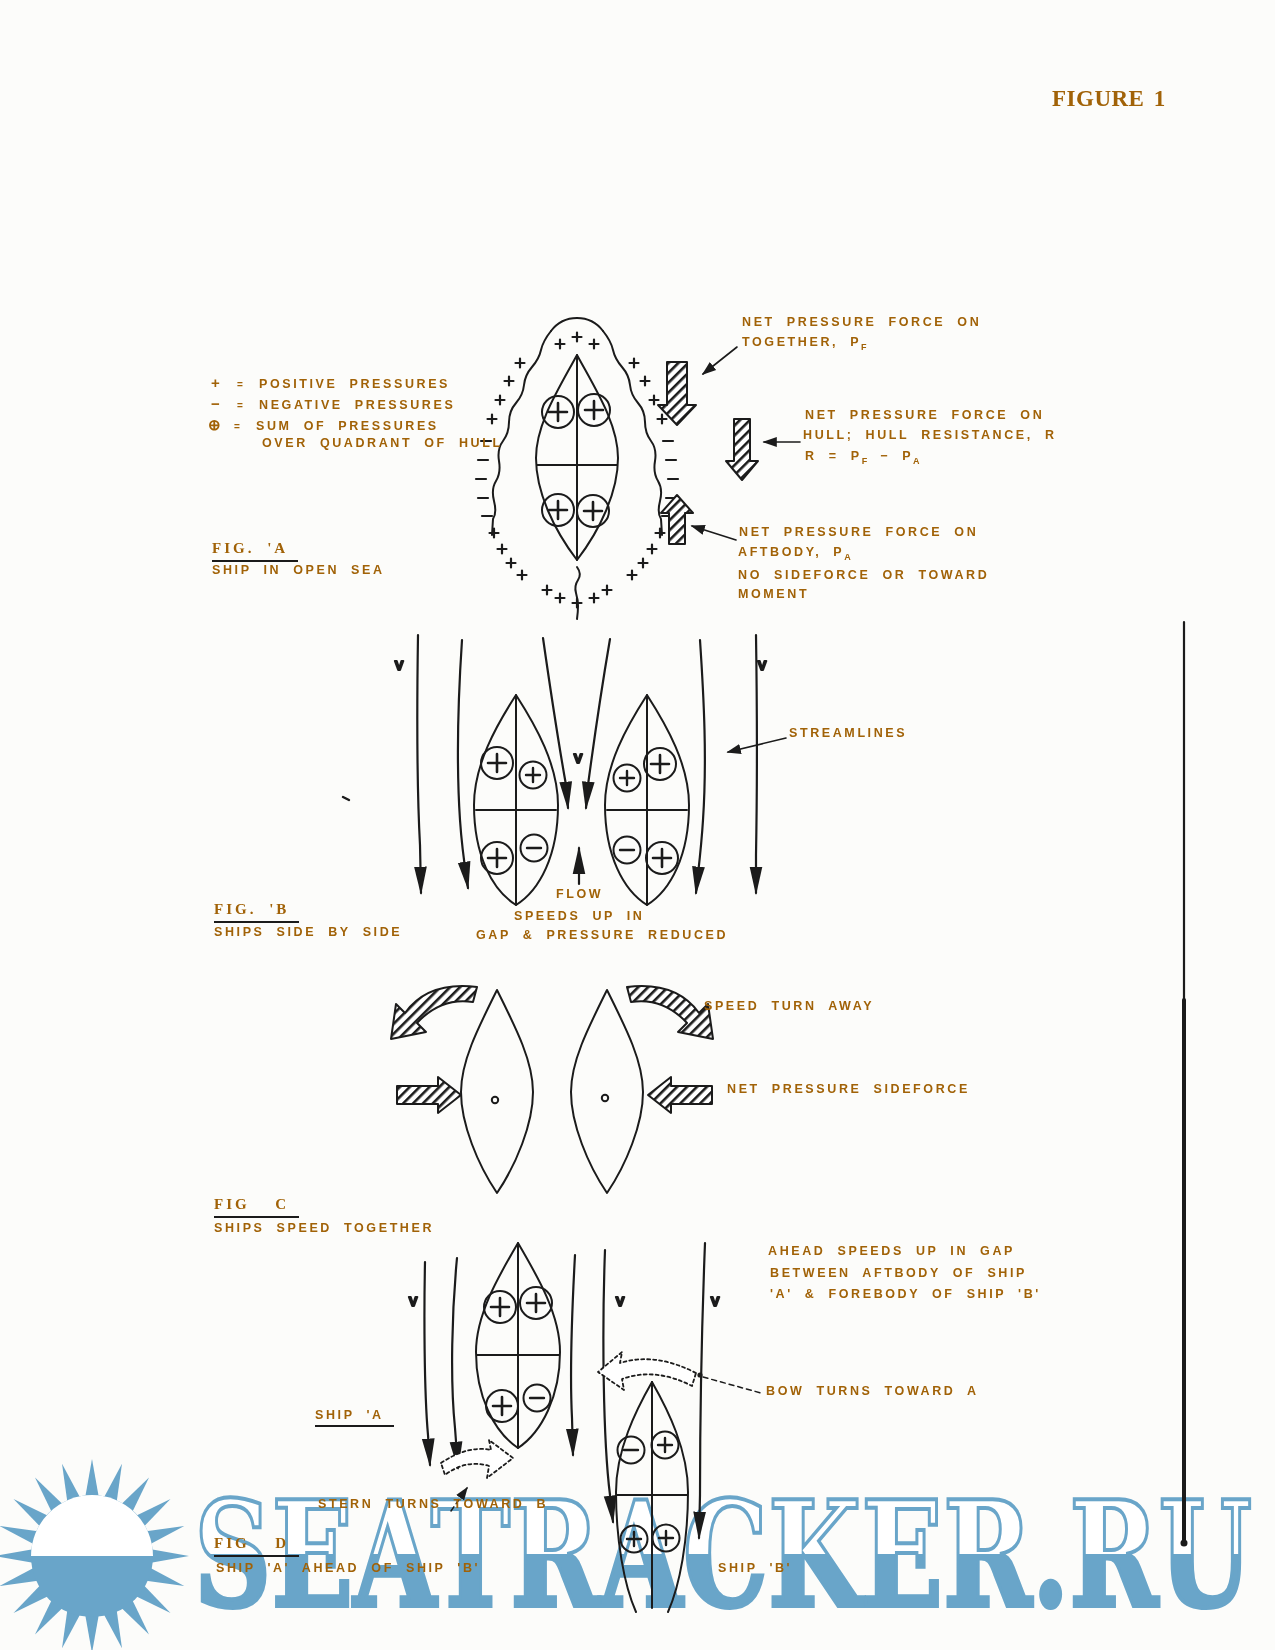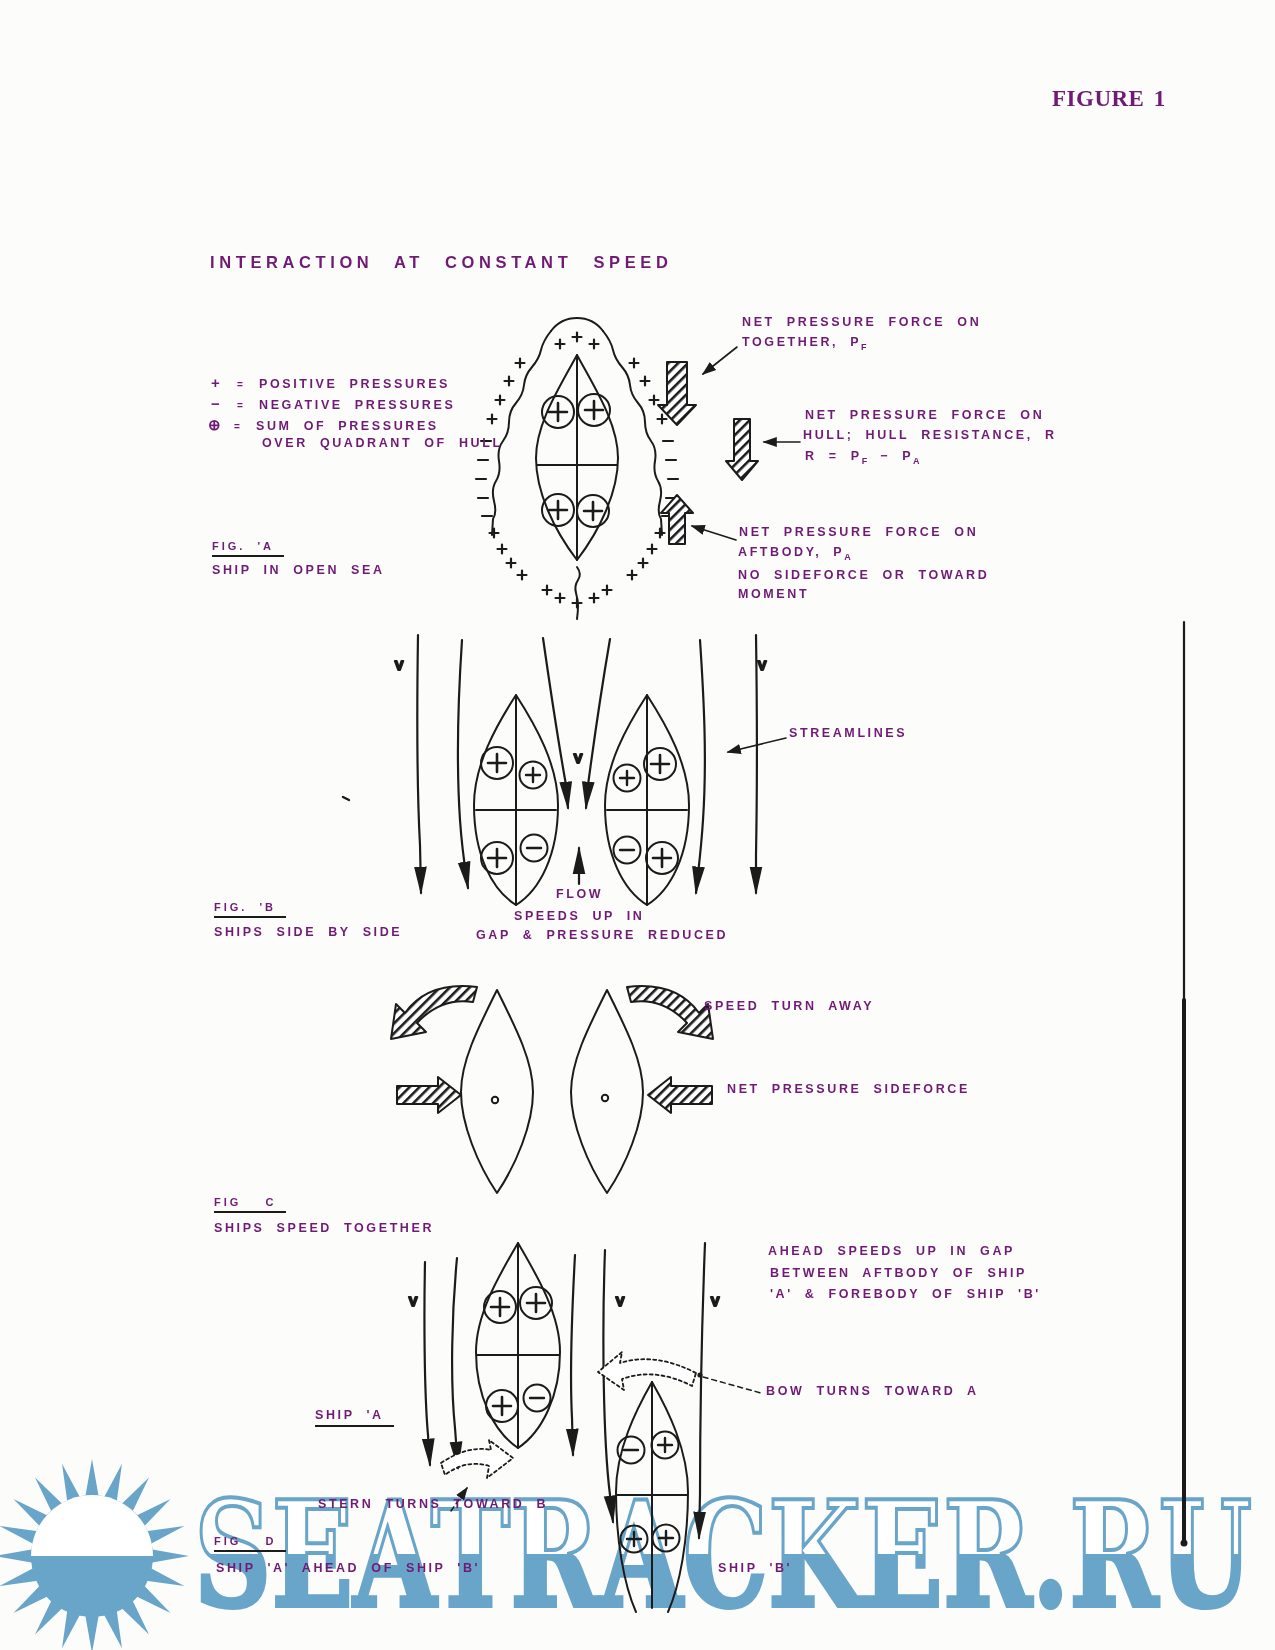--- a/index.html
+++ b/index.html
@@ -1,21 +1,21 @@
 <!DOCTYPE html>
 <html><head>
 <meta charset="utf-8">
 <style>
   html,body{margin:0;padding:0;background:#888;}
   .page{position:relative;width:1275px;height:1650px;margin:0 auto;background:#fcfcfa;overflow:hidden;}
   .layer{position:absolute;left:0;top:0;}
-  .lbl{position:absolute;font-family:"Liberation Sans",sans-serif;font-weight:700;color:#701a75;
+  .lbl{position:absolute;font-family:"Liberation Sans",sans-serif;font-weight:700;color:#a16207;
        font-size:12.5px;letter-spacing:2.6px;word-spacing:6px;white-space:pre;z-index:30;}
   .title{font-size:16.5px;letter-spacing:4.6px;word-spacing:12px;}
-  .figtag{font-size:11px;letter-spacing:3px;}
+  .figtag{font-size:15px;letter-spacing:3px;font-family:Liberation Serif, serif;}
   .ul{border-bottom:2.2px solid #1b1b1b;padding:0 10px 3px 0;}
   .serif{font-family:"Liberation Serif",serif;font-size:23px;font-weight:700;letter-spacing:0.5px;word-spacing:3px;}
   .sub{font-size:9px;position:relative;top:3.5px;letter-spacing:1px;}
   .lsym{display:inline-block;width:26px;font-size:15px;letter-spacing:0;}
   .leq{display:inline-block;width:22px;font-size:10px;}
   svg text.v{font-family:"Liberation Sans",sans-serif;font-weight:700;font-size:13px;fill:#1b1b1b;}
 </style>
 </head>
 <body>
 
@@ -250,21 +250,20 @@
 
     <g>
       <line x1="1184" y1="622" x2="1184" y2="1010" stroke-width="2.2"></line>
       <line x1="1184" y1="1000" x2="1184" y2="1543" stroke-width="4"></line>
       <circle cx="1184" cy="1543" r="3.5" fill="#1b1b1b" stroke="none"></circle>
       <path d="M343,797 l6,3" stroke-width="2.4"></path>
     </g>
   </svg>
 
   <div class="lbl serif" style="left:1052px;top:86px">FIGURE 1</div>
-  <div class="lbl title" style="left:210px;top:253px">INTERACTION AT CONSTANT SPEED</div>
 
   <div class="lbl" style="left:211px;top:374px"><span class="lsym">+</span><span class="leq">=</span><span>POSITIVE PRESSURES</span></div>
   <div class="lbl" style="left:211px;top:395px"><span class="lsym">−</span><span class="leq">=</span><span>NEGATIVE PRESSURES</span></div>
   <div class="lbl" style="left:208px;top:416px"><span class="lsym">⊕</span><span class="leq">=</span><span>SUM OF PRESSURES</span></div>
   <div class="lbl" style="left:262px;top:436px">OVER QUADRANT OF HULL</div>
 
   <div class="lbl" style="left:742px;top:315px">NET PRESSURE FORCE ON</div>
   <div class="lbl" style="left:742px;top:335px"><span>TOGETHER, P</span><span class="sub">F</span></div>
   <div class="lbl" style="left:805px;top:408px">NET PRESSURE FORCE ON</div>
   <div class="lbl" style="left:803px;top:428px">HULL; HULL RESISTANCE, R</div>

